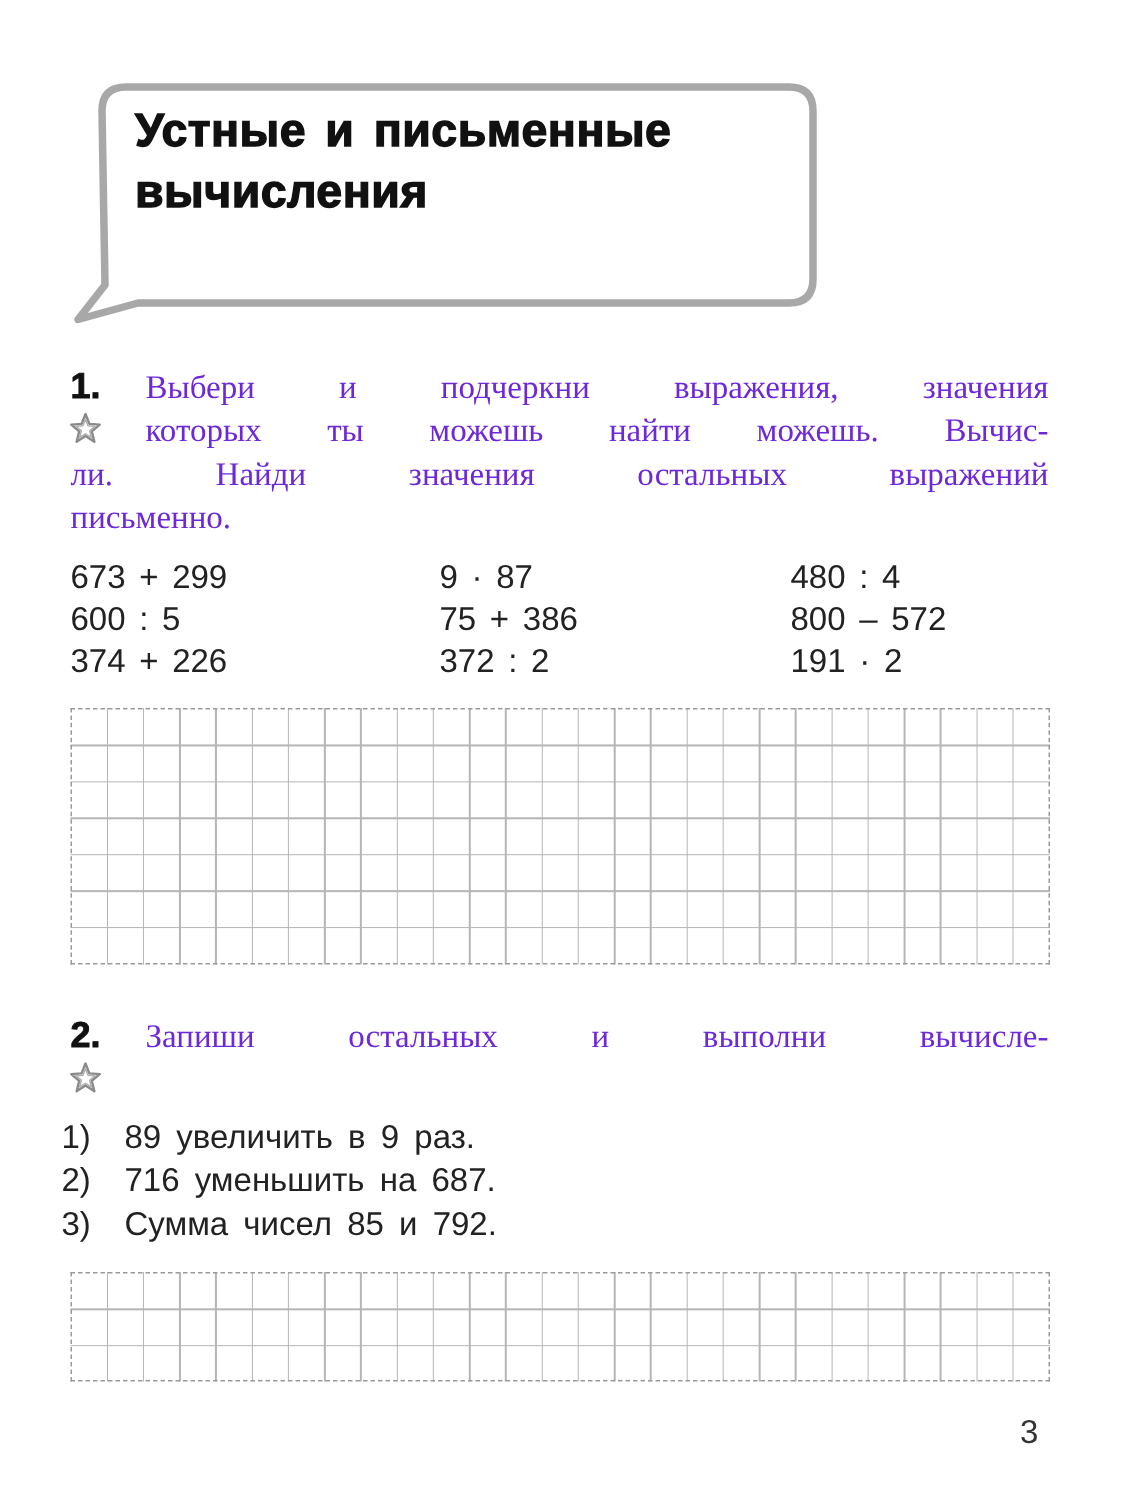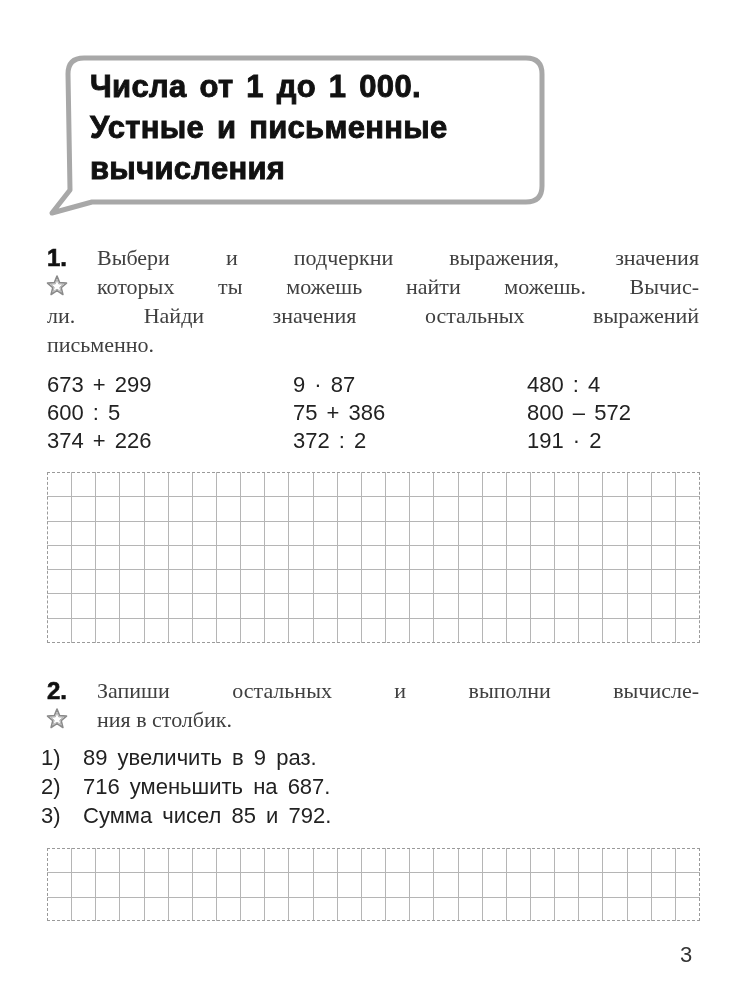--- a/index.html
+++ b/index.html
@@ -56,21 +56,21 @@
   .star {
     position: absolute;
     left: -2px;
     width: 24px;
     height: 24px;
   }
   .ex-text {
     font-family: "Liberation Serif", "DejaVu Serif", serif;
     font-size: 22px;
     line-height: 29px;
-    color: #404040;
+    color: #6d28d9;
     text-align: justify;
     text-align-last: left;
   }
   .ex-text .row {
     display: block;
     text-align: justify;
     text-align-last: justify;
     white-space: normal;
   }
   .ex-text .row.last {
@@ -166,21 +166,20 @@
            L 542 186
            Q 542 202 526 202
            L 92 202
            L 52 213
            L 70 190
            L 68 74
            Q 68 58 84 58 Z" fill="#ffffff" stroke="#a8a8a8" stroke-width="5" stroke-linejoin="round"></path>
 </svg>
 
 <div class="title">
-  <span class="line">Числа от 1 до 1 000.</span>
   <span class="line">Устные и письменные</span>
   <span class="line">вычисления</span>
 </div>
 
 <div class="exercise" style="top:243px;">
   <span class="ex-num">1.</span>
   <svg class="star" style="top:31px;" viewBox="0 0 24 24" xmlns="http://www.w3.org/2000/svg">
     <polygon points="12,2 14.6,8.6 21.5,9.1 16.2,13.6 17.9,20.5 12,16.7 6.1,20.5 7.8,13.6 2.5,9.1 9.4,8.6" fill="none" stroke="#8a8a8a" stroke-width="1.6" stroke-linejoin="round"></polygon>
     <polygon points="12,5.5 13.7,9.9 18.3,10.2 14.8,13.2 15.9,17.6 12,15.2 8.1,17.6 9.2,13.2 5.7,10.2 10.3,9.9" fill="none" stroke="#b0b0b0" stroke-width="1" stroke-linejoin="round"></polygon>
   </svg>
@@ -213,21 +212,20 @@
 <div class="grid grid-1"></div>
 
 <div class="exercise" style="top:676px;">
   <span class="ex-num">2.</span>
   <svg class="star" style="top:31px;" viewBox="0 0 24 24" xmlns="http://www.w3.org/2000/svg">
     <polygon points="12,2 14.6,8.6 21.5,9.1 16.2,13.6 17.9,20.5 12,16.7 6.1,20.5 7.8,13.6 2.5,9.1 9.4,8.6" fill="none" stroke="#8a8a8a" stroke-width="1.6" stroke-linejoin="round"></polygon>
     <polygon points="12,5.5 13.7,9.9 18.3,10.2 14.8,13.2 15.9,17.6 12,15.2 8.1,17.6 9.2,13.2 5.7,10.2 10.3,9.9" fill="none" stroke="#b0b0b0" stroke-width="1" stroke-linejoin="round"></polygon>
   </svg>
   <div class="ex-text">
     <span class="row indent">Запиши остальных и выполни вычисле-</span>
-    <span class="row indent last">ния в столбик.</span>
   </div>
 </div>
 
 <div class="task-list">
   <span class="task"><span class="idx">1)</span><span>89 увеличить в 9 раз.</span></span>
   <span class="task"><span class="idx">2)</span><span>716 уменьшить на 687.</span></span>
   <span class="task"><span class="idx">3)</span><span>Сумма чисел 85 и 792.</span></span>
 </div>
 
 <div class="grid grid-2"></div>

